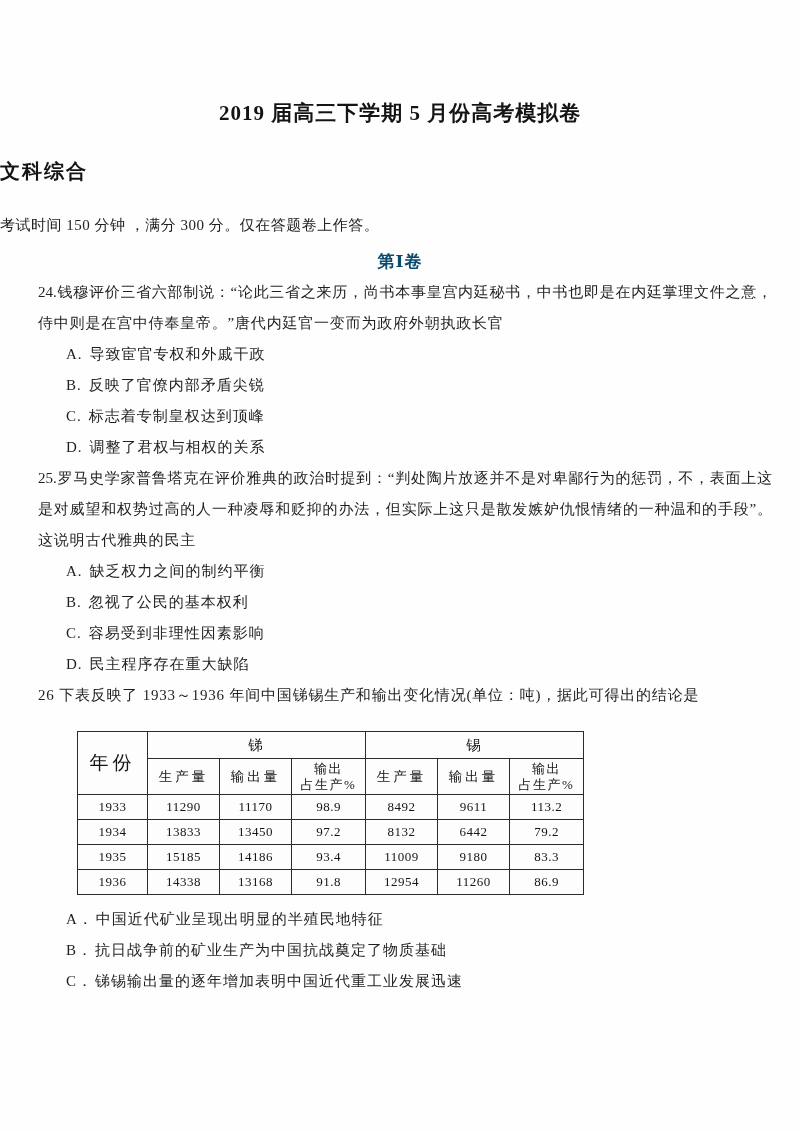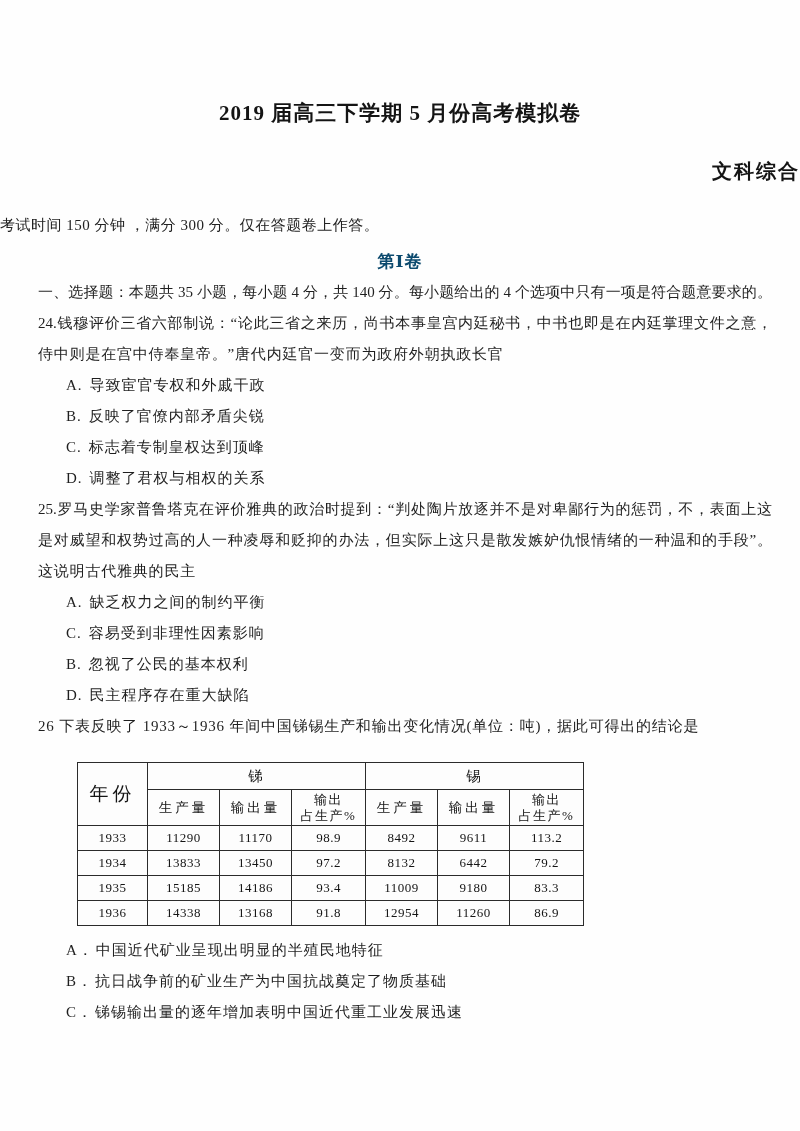--- a/index.html
+++ b/index.html
@@ -19,21 +19,21 @@
     top: 99px; left: 0; right: 0;
     text-align: center;
     font-size: 21px;
     font-weight: bold;
     letter-spacing: 1px;
     color: #141414;
   }
   .doc-subtitle {
     position: absolute;
     top: 158px; left: 0; right: 0;
-    text-align: right;
+    text-align: left;
     font-size: 20px;
     font-weight: bold;
     letter-spacing: 2px;
     color: #141414;
   }
   .exam-info {
     position: absolute;
     top: 216px; left: 0; right: 0;
     text-align: left;
     font-size: 15px;
@@ -119,21 +119,20 @@
 
 <div class="page">
 
   <div class="doc-title">2019 届高三下学期 5 月份高考模拟卷</div>
   <div class="doc-subtitle">文科综合</div>
   <div class="exam-info">考试时间 150 分钟 ，满分 300 分。仅在答题卷上作答。</div>
   <div class="section-title">第Ⅰ卷</div>
 
   <div class="body-flow">
 
-    <div class="line just">一、选择题：本题共 35 小题，每小题 4 分，共 140 分。每小题给出的 4 个选项中只有一项是符合题意要求的。</div>
 
     <div>
       <div class="line just">24.钱穆评价三省六部制说：“论此三省之来历，尚书本事皇宫内廷秘书，中书也即是在内廷掌理文件之意，</div>
       <div class="line">侍中则是在宫中侍奉皇帝。”唐代内廷官一变而为政府外朝执政长官</div>
       <div class="line option">
         <span class="opt-label">A.</span><span>导致宦官专权和外戚干政</span>
       </div>
       <div class="line option">
         <span class="opt-label">B.</span><span>反映了官僚内部矛盾尖锐</span>
       </div>
@@ -146,24 +145,24 @@
     </div>
 
     <div>
       <div class="line just">25.罗马史学家普鲁塔克在评价雅典的政治时提到：“判处陶片放逐并不是对卑鄙行为的惩罚，不，表面上这</div>
       <div class="line just">是对威望和权势过高的人一种凌辱和贬抑的办法，但实际上这只是散发嫉妒仇恨情绪的一种温和的手段”。</div>
       <div class="line">这说明古代雅典的民主</div>
       <div class="line option">
         <span class="opt-label">A.</span><span>缺乏权力之间的制约平衡</span>
       </div>
       <div class="line option">
+        <span class="opt-label">B.</span><span>忽视了公民的基本权利</span>
+      </div>
+      <div class="line option">
         <span class="opt-label">C.</span><span>容易受到非理性因素影响</span>
-      </div>
-      <div class="line option">
-        <span class="opt-label">B.</span><span>忽视了公民的基本权利</span>
       </div>
       <div class="line option">
         <span class="opt-label">D.</span><span>民主程序存在重大缺陷</span>
       </div>
     </div>
 
     <div>
       <div class="line">26 下表反映了 1933～1936 年间中国锑锡生产和输出变化情况(单位：吨)，据此可得出的结论是</div>
 
       <div class="tbl-wrap">

